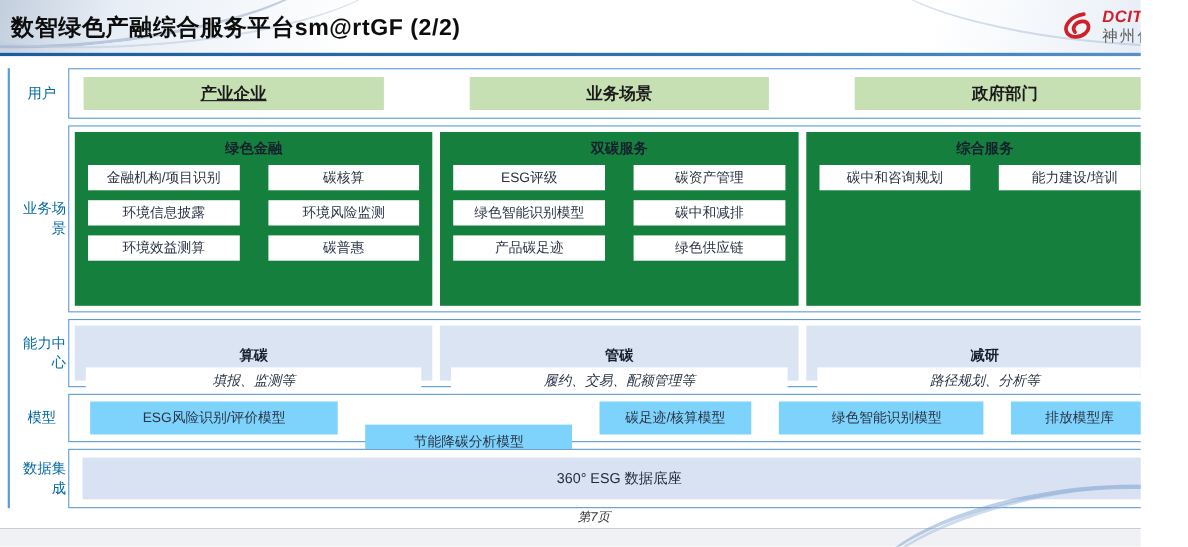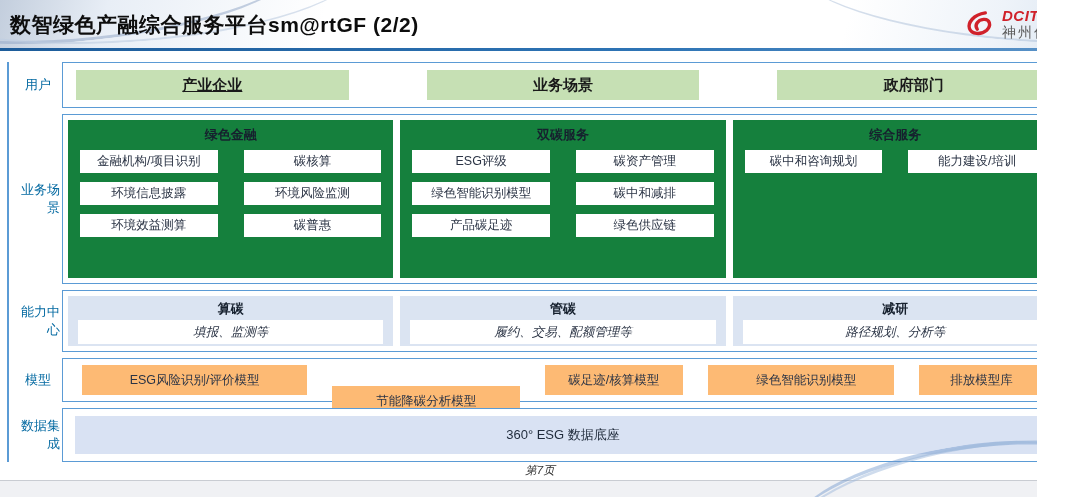--- a/index.html
+++ b/index.html
@@ -43,28 +43,28 @@
   
   .row-scen .row-box { height:170px; display:flex; gap:7px; padding:5px; }
   .panel { flex:1; background:#15803d; padding:4px 9px 6px; }
   .panel-title { text-align:center; font-size:13px; font-weight:bold; color:#16202e; margin:2px 0 6px; }
   .item-grid { display:grid; grid-template-columns:1fr 1fr; column-gap:26px; row-gap:9px; padding:0 3px; }
   .item { background:#fff; height:23px; display:flex; align-items:center; justify-content:center;
           font-size:12.5px; color:#2b3445; white-space:nowrap; }
 
   
   .row-cap .row-box { height:62px; display:flex; gap:7px; padding:5px; }
-  .cap-panel { flex:1; background:#dbe4f2; padding:3px 10px; }
+  .cap-panel { flex:1; background:#dbe4f2; padding:17px 10px; }
   .cap-title { text-align:center; font-size:13px; font-weight:bold; color:#16202e; line-height:20px; }
   .cap-desc { background:#fff; height:24px; margin-top:1px; display:flex; align-items:center; justify-content:center;
               font-size:12.5px; font-style:italic; color:#2b3445; }
 
   
   .row-models .row-box { height:44px; display:flex; align-items:center; gap:25px; padding:0 19px; }
-  .model-box { height:30px; background:#fdba74; display:flex; align-items:center; justify-content:center;
+  .model-box { height:30px; background:#7dd3fc; display:flex; align-items:center; justify-content:center;
                font-size:12.5px; color:#2b3445; white-space:nowrap; }
   .m0{flex:1.8;} .m1{flex:1.5;margin-top:42px;} .m2{flex:1.1;} .m3{flex:1.4;padding-left:11px;} .m4{flex:1.0;}
 
   
   .row-data .row-box { height:54px; display:flex; align-items:center; padding:8px 12px; }
   .data-box { flex:1; height:38px; background:#d9e2f3; display:flex; align-items:center; justify-content:center;
               font-size:13px; color:#1f2a3a; }
 
   
   .page-num { position:absolute; top:463px; left:0; width:1080px; text-align:center;

